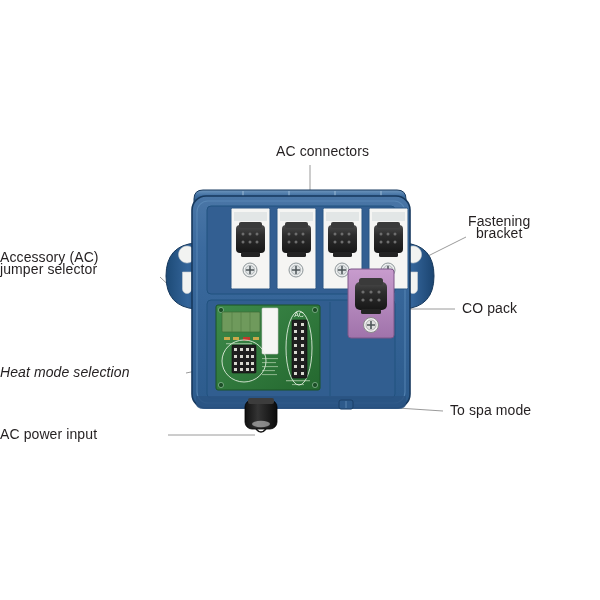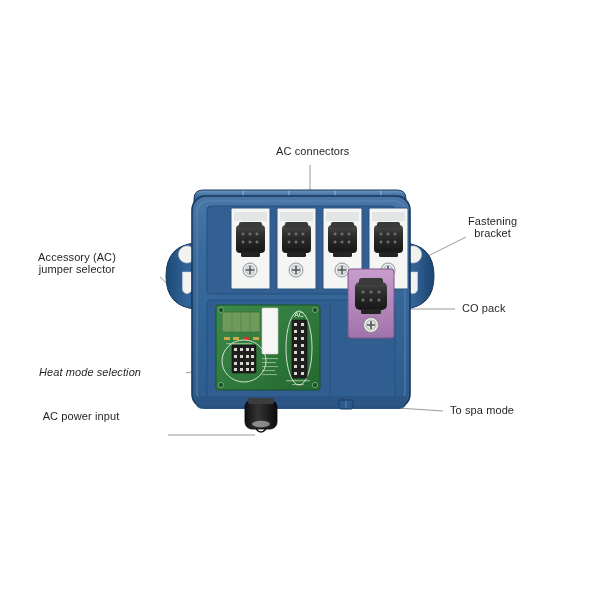--- a/index.html
+++ b/index.html
@@ -3,25 +3,25 @@
 <meta charset="utf-8">
 <style>
   html,body{margin:0;padding:0;}
   body{
     width:600px;height:600px;background:#ffffff;
     font-family:"Liberation Sans", sans-serif;
     position:relative;overflow:hidden;
   }
   #diagram{position:absolute;inset:0;width:600px;height:600px;}
   .lbl{
-    position:absolute;font-size:11px;color:#231f20;
+    position:absolute;font-size:14px;color:#231f20;
     line-height:11.5px;white-space:pre;letter-spacing:.1px;
   }
   .lbl.r{text-align:center;}
-  .lbl.l{text-align:center;}
+  .lbl.l{text-align:left;}
 </style>
 </head>
 <body>
 
 <svg id="diagram" viewBox="0 0 600 600">
   <defs>
     <linearGradient id="bodyGrad" x1="0" y1="0" x2="0" y2="1">
       <stop offset="0" stop-color="#4a76a6"></stop>
       <stop offset="0.25" stop-color="#3b6a9e"></stop>
       <stop offset="1" stop-color="#2c5b8c"></stop>
@@ -316,13 +316,13 @@
 
 <div class="lbl r" style="left:462px;top:303px;">CO pack</div>
 
 <div class="lbl r" style="left:450px;top:405px;">To spa mode</div>
 
 <div class="lbl l" style="left:0px;width:154px;top:252px;">Accessory (AC)
 jumper selector</div>
 
 <div class="lbl l" style="left:0px;width:180px;top:367px;font-style:italic;">Heat mode selection</div>
 
-<div class="lbl l" style="left:0px;width:162px;top:411px;">AC power input</div>
+<div class="lbl l" style="left:0px;width:162px;top:429px;">AC power input</div>
 
 </body></html>

